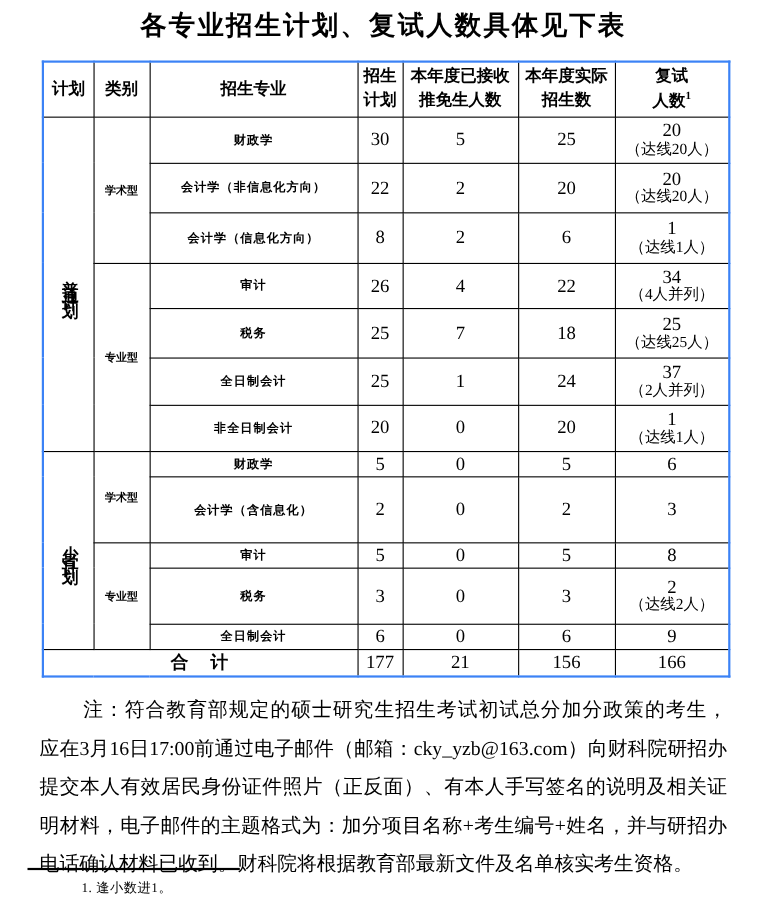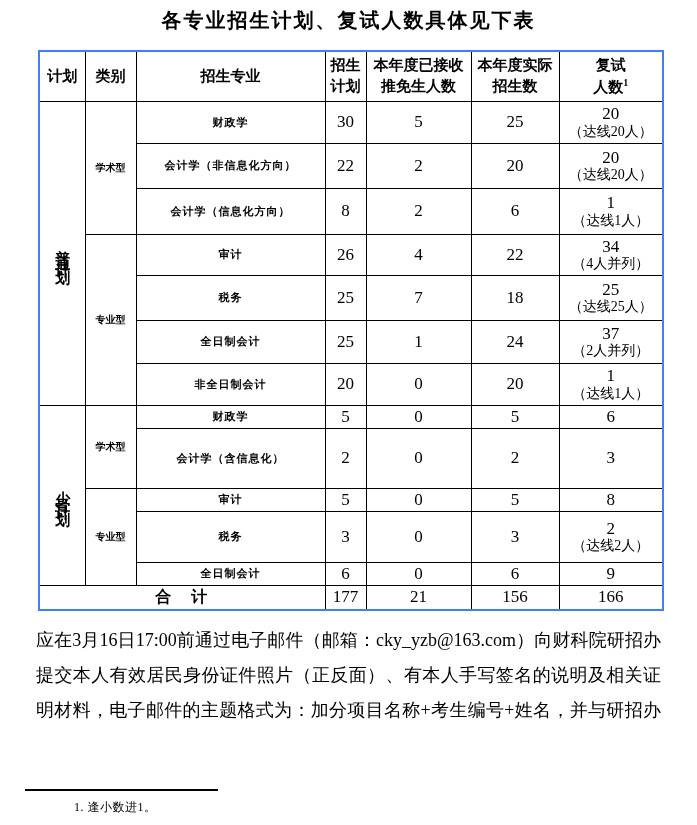--- a/index.html
+++ b/index.html
@@ -7,21 +7,21 @@
   body {
     width: 697px; height: 825px;
     position: relative;
     font-family: "Liberation Serif", serif;
     color: #000;
     overflow: hidden;
   }
   .title {
     margin-top: 7px;
     text-align: center;
-    font-size: 20px;
+    font-size: 24px;
     font-weight: bold;
     letter-spacing: 2px;
     font-family: "Liberation Serif", serif;
   }
   table.main {
     border-collapse: collapse;
     table-layout: fixed;
     margin: 16px 0 0 38px;
     width: 624px;
     border: 2px solid #3b82f6;
@@ -251,19 +251,21 @@
         <td class="total-label" colspan="3">合　计</td>
         <td class="num-cell">177</td>
         <td class="num-cell">21</td>
         <td class="num-cell">156</td>
         <td class="num-cell">166</td>
       </tr>
     </tbody>
 </table>
 
 <div class="note">
+  <div class="line indent jl">注：符合教育部规定的硕士研究生招生考试初试总分加分政策的考生，</div>
   <div class="line jl">应在3月16日17:00前通过电子邮件（邮箱：cky_yzb@163.com）向财科院研招办</div>
   <div class="line jl">提交本人有效居民身份证件照片（正反面）、有本人手写签名的说明及相关证</div>
   <div class="line jl">明材料，电子邮件的主题格式为：加分项目名称+考生编号+姓名，并与研招办</div>
+  <div class="line">电话确认材料已收到。财科院将根据教育部最新文件及名单核实考生资格。</div>
 </div>
 
 <div class="footnote-rule"></div>
 <div class="footnote"><span>1.</span> <span>逢小数进1。</span></div>
 
 </body></html>

